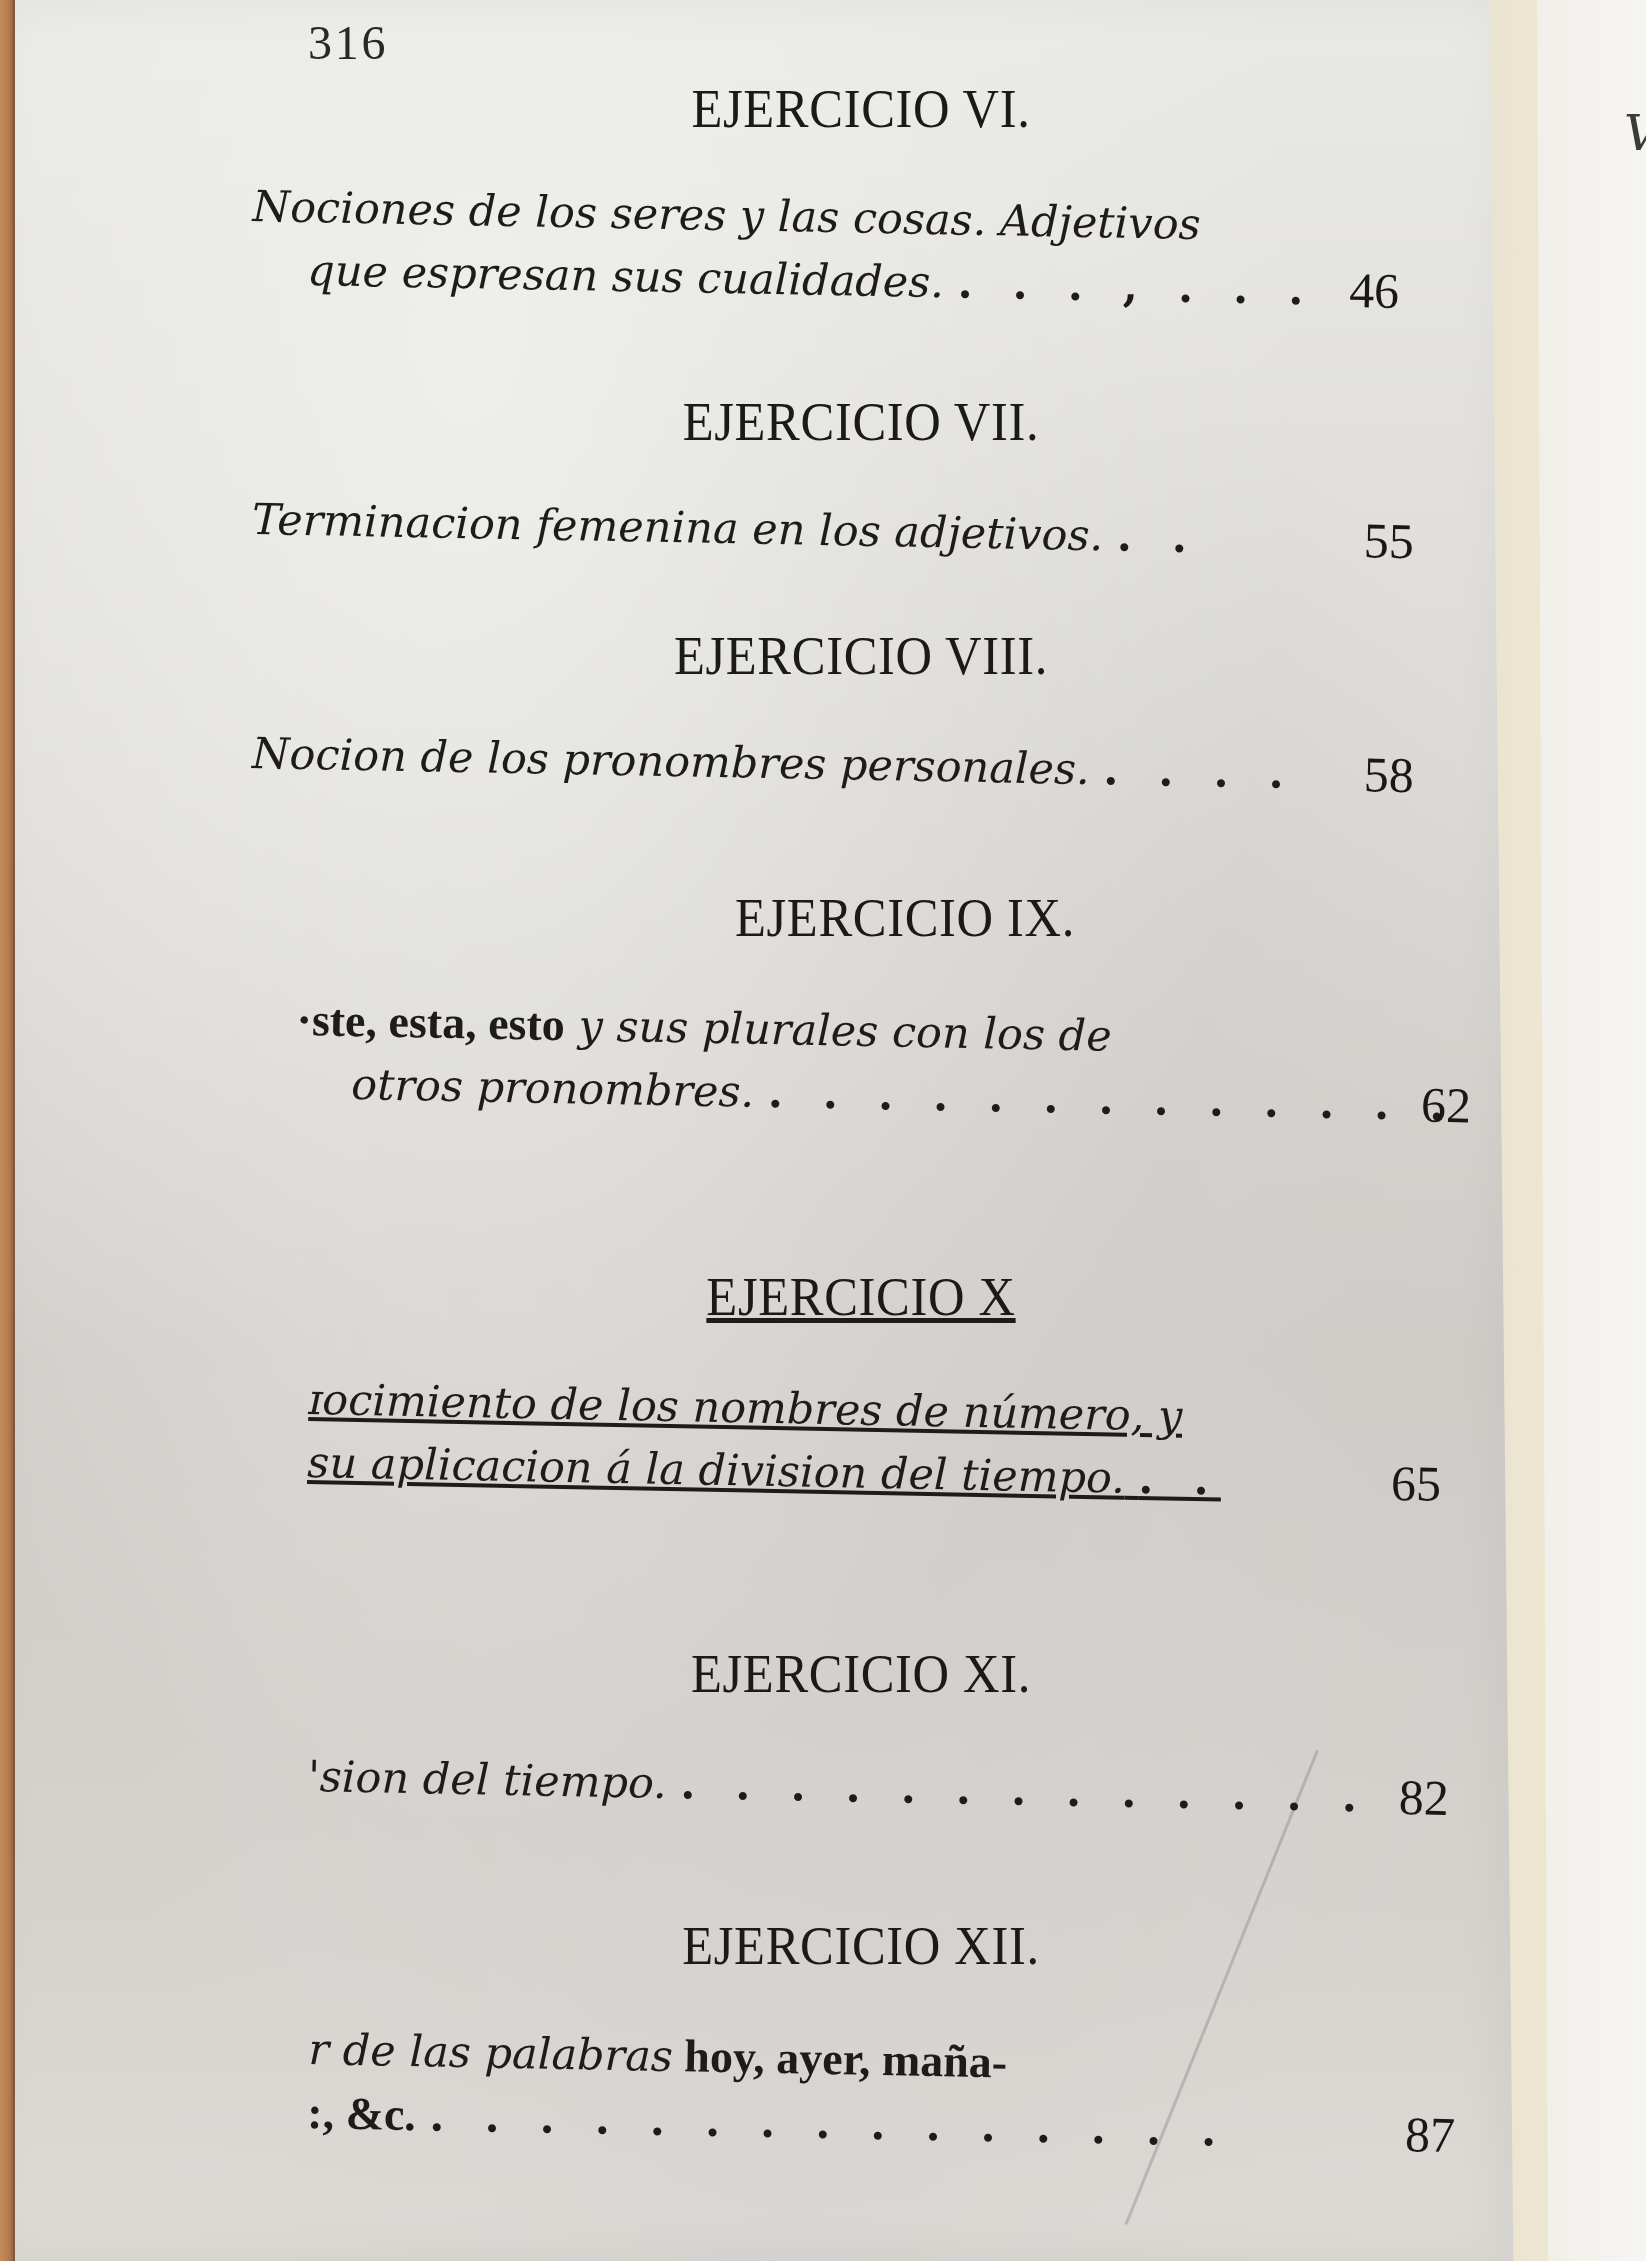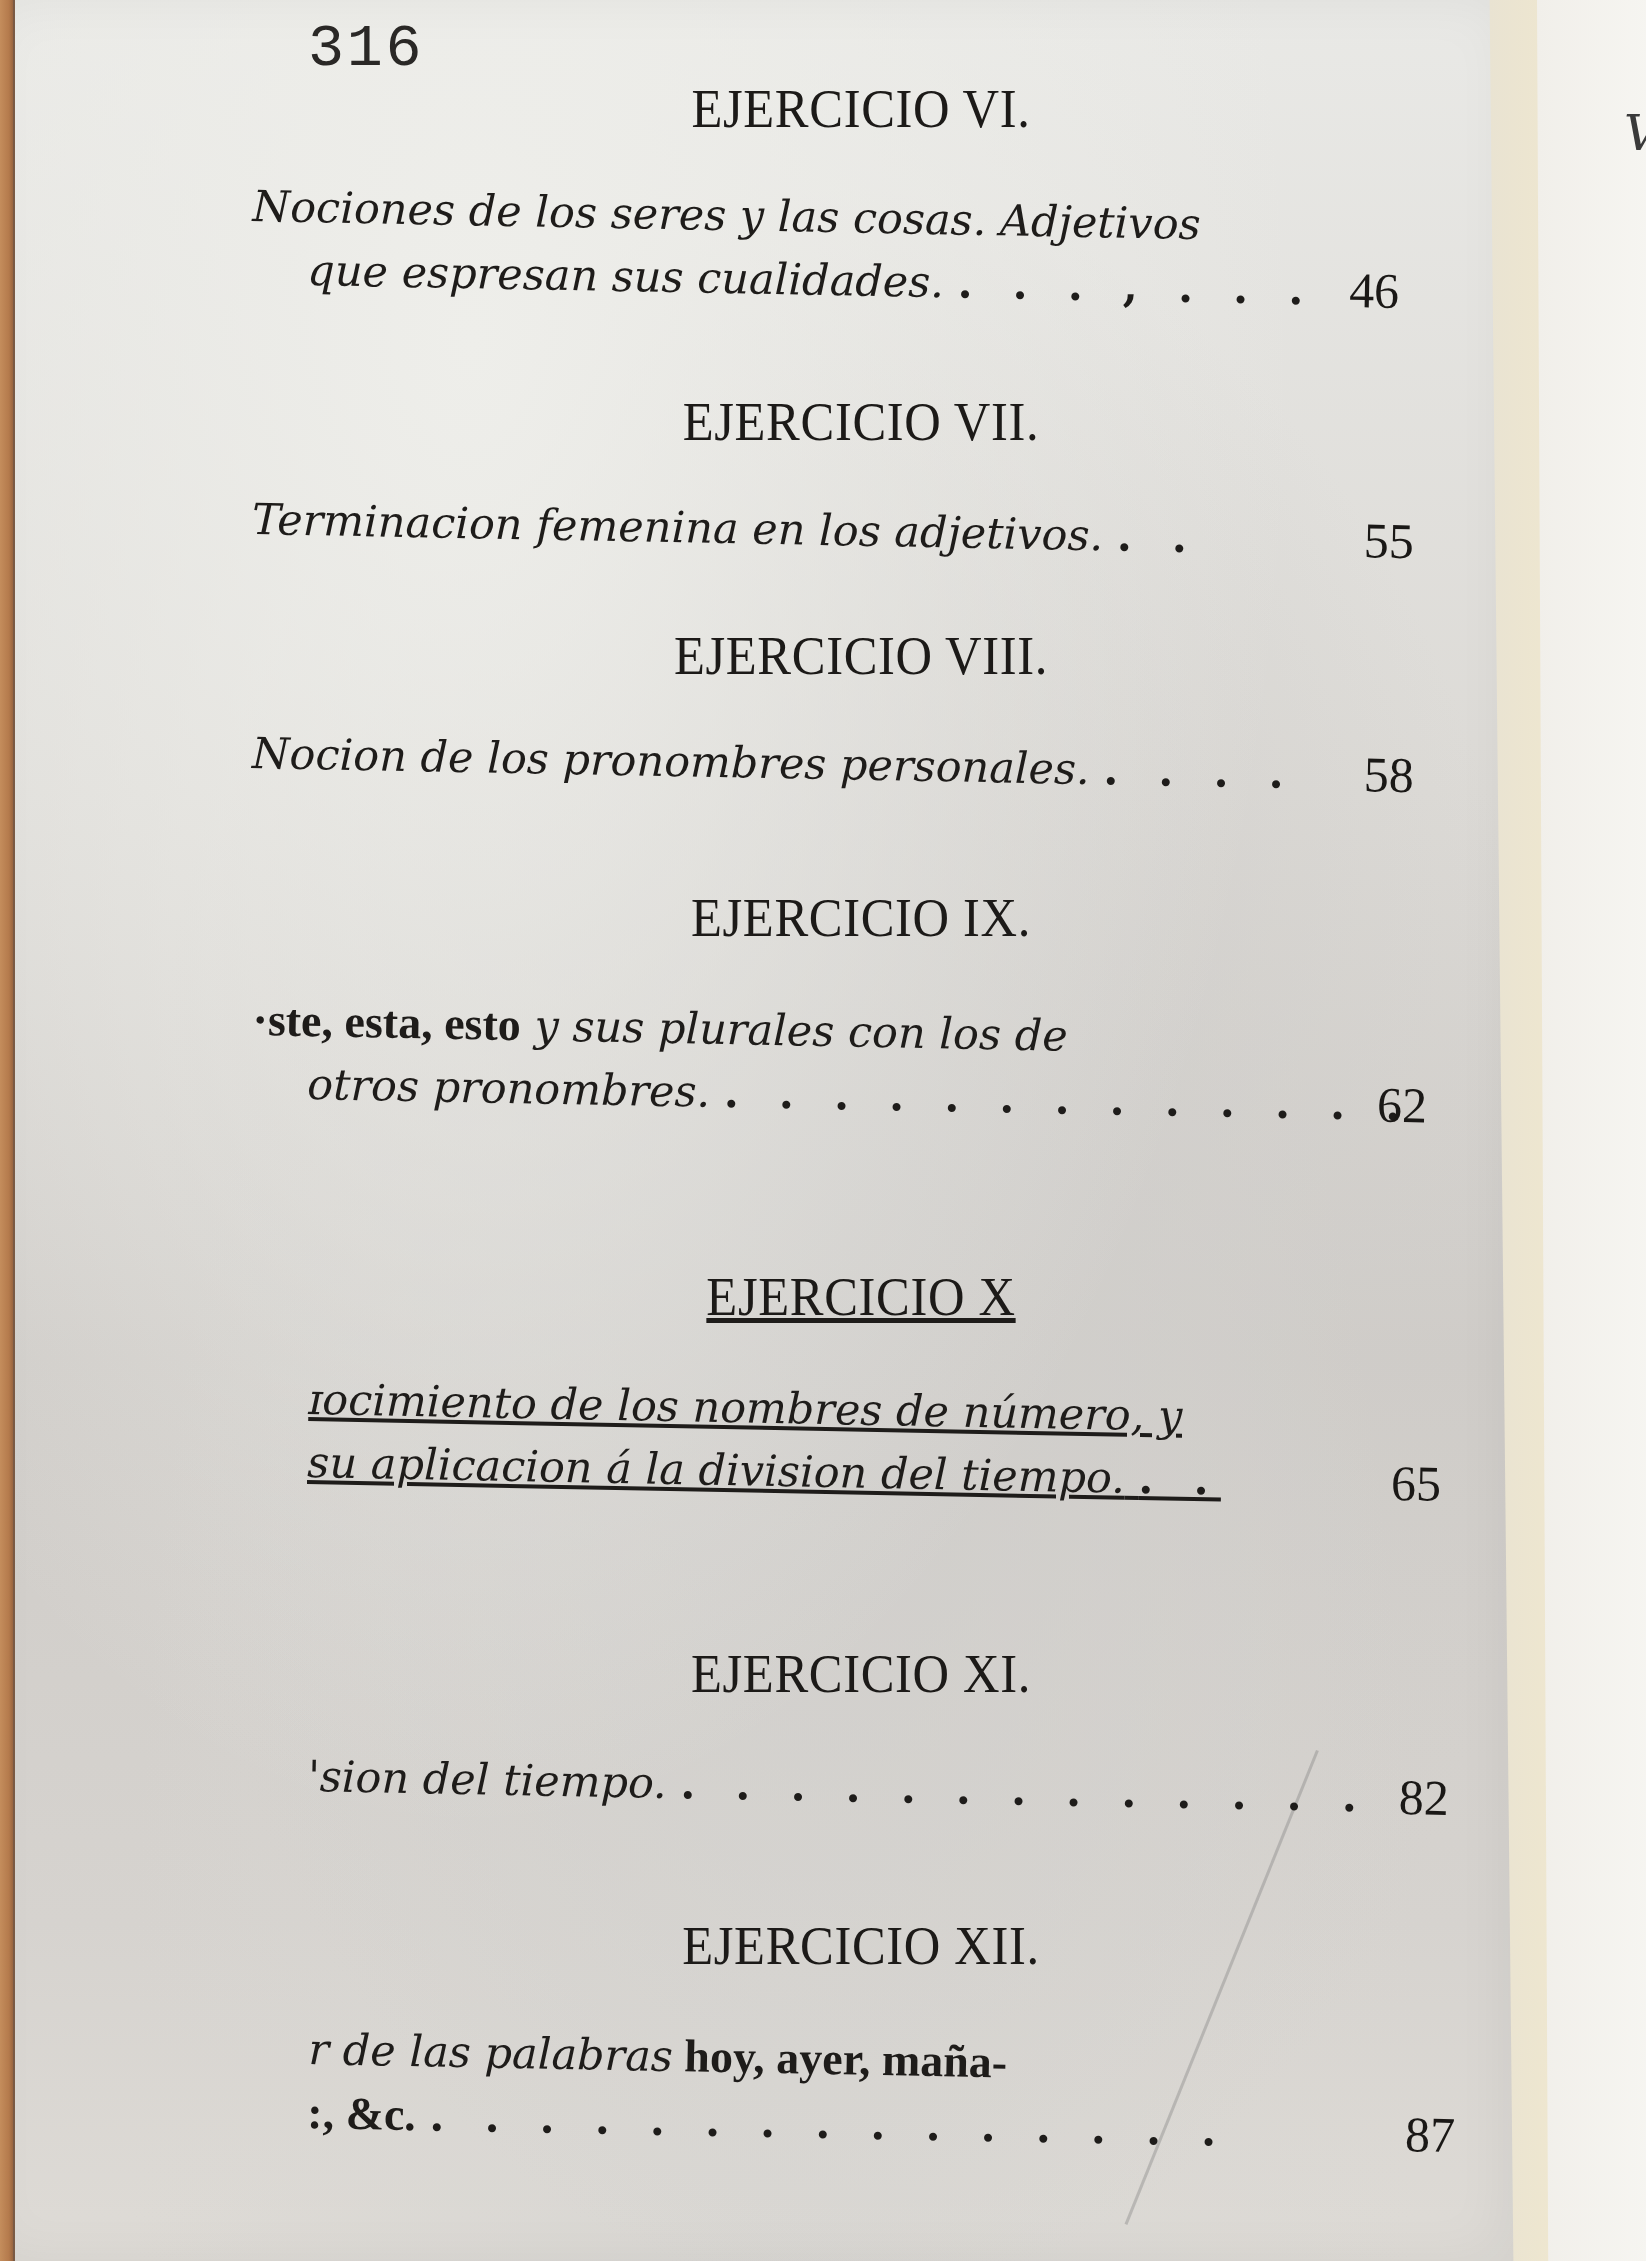--- a/index.html
+++ b/index.html
@@ -75,24 +75,24 @@
 
     .content {
       position: absolute;
       left: 0; top: 0;
       width: 1647px; height: 2261px;
       color: #1e1c1a;
     }
     .page-number {
       position: absolute;
       left: 308px; top: 15.4px;
-      font-size: 60px;
+      font-size: 48px;
       letter-spacing: 2.8px;
       color: #2a2826;
-      font-family: Liberation Mono, monospace;
+      font-family: Liberation Serif, serif;
     }
     .section {
       position: absolute;
       left: 252px;
       width: 1218px;
     }
     .section-heading {
       text-align: center;
       font-family: "Liberation Serif", serif;
       font-size: 55px;
@@ -176,21 +176,21 @@
     <div class="section-heading">EJERCICIO VIII.</div>
     <div class="entry" style="margin-top:35px; width:1162px;">
       <span class="entry-line">
         <span class="it">Nocion de los pronombres personales.</span>
         <span class="leader">. . . .</span>
       </span>
       <span class="page-ref">58</span>
     </div>
   </div>
 
-  <div class="section" style="top:886px;">
+  <div class="section" style="top:886px;margin-left:44px;">
     <div class="section-heading">EJERCICIO IX.</div>
     <div class="entry" style="margin-top:39px; width:1176px;">
       <span class="entry-line">
         <span class="rm">·ste, esta, esto</span><span class="it"> y sus plurales con los de</span>
       </span>
       <span class="entry-line indent">
         <span class="it">otros pronombres.</span>
         <span class="leader">. . . . . . . . . . . . .</span>
       </span>
       <span class="page-ref">62</span>

